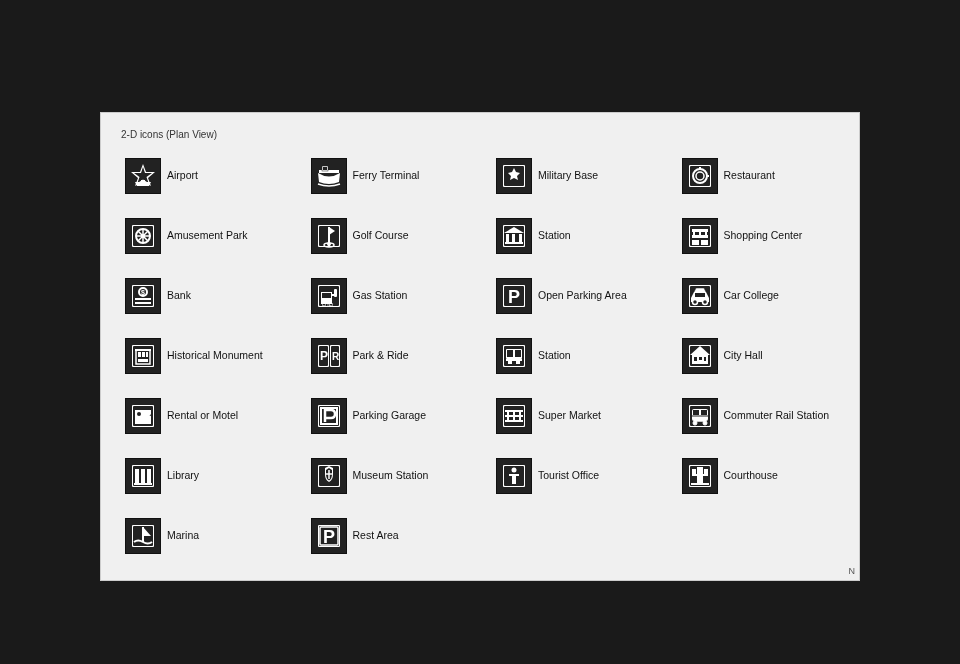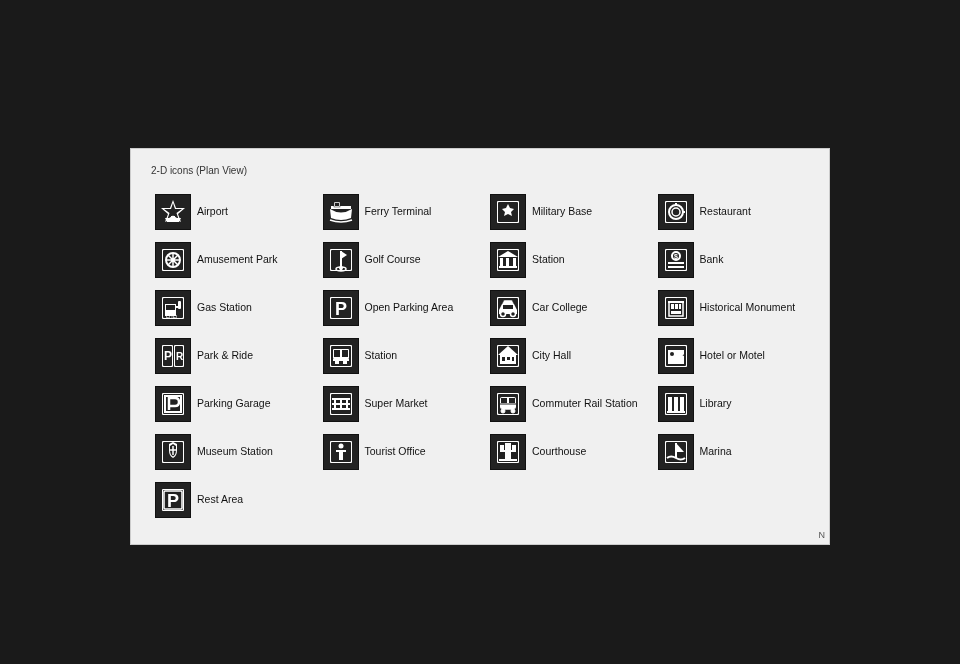--- a/index.html
+++ b/index.html
@@ -17,35 +17,35 @@
       width: 960px;
       height: 664px;
       display: flex;
       align-items: center;
       justify-content: center;
       position: relative;
     }
     .card {
       background: #f0f0f0;
       border: 1px solid #ccc;
-      width: 700px;
+      width: 760px;
       padding: 16px 8px 20px 20px;
       position: relative;
       margin-top: 28px;
     }
     .card-title {
       font-size: 10px;
       color: #333;
       margin-bottom: 12px;
       font-family: Arial, sans-serif;
     }
     .grid {
       display: grid;
       grid-template-columns: repeat(4, 1fr);
-      gap: 0;
+      gap: 12px;
     }
     .item {
       display: flex;
       align-items: center;
       padding: 6px 4px;
       gap: 6px;
     }
     .icon-box {
       width: 36px;
       height: 36px;
@@ -175,20 +175,36 @@
             <polygon points="14,5 24,11 4,11" fill="white"></polygon>
             <rect x="6" y="12" width="3" height="8" fill="white"></rect>
             <rect x="12" y="12" width="3" height="8" fill="white"></rect>
             <rect x="19" y="12" width="3" height="8" fill="white"></rect>
             <rect x="5" y="20" width="18" height="2" fill="white"></rect>
           </svg>
         </div>
         <span class="label">Station</span>
       </div>
 
+      <div class="item">
+        <div class="icon-box">
+          <svg viewBox="0 0 28 28" fill="white">
+            <rect x="3" y="3" width="22" height="22" rx="1" fill="white"></rect>
+            <rect x="4" y="4" width="20" height="20" rx="1" fill="#222"></rect>
+            <rect x="6" y="7" width="16" height="3" fill="white"></rect>
+            <rect x="6" y="13" width="16" height="3" fill="white"></rect>
+            <rect x="7" y="10" width="2" height="3" fill="white"></rect>
+            <rect x="13" y="10" width="2" height="3" fill="white"></rect>
+            <rect x="19" y="10" width="2" height="3" fill="white"></rect>
+            <rect x="6" y="18" width="7" height="5" fill="white"></rect>
+            <rect x="15" y="18" width="7" height="5" fill="white"></rect>
+          </svg>
+        </div>
+        <span class="label">Shopping Center</span>
+      </div>
 
       <div class="item">
         <div class="icon-box">
           <svg viewBox="0 0 28 28" fill="white">
             <rect x="3" y="3" width="22" height="22" rx="1" fill="white"></rect>
             <rect x="4" y="4" width="20" height="20" rx="1" fill="#222"></rect>
             <circle cx="14" cy="10" r="4" fill="none" stroke="white" stroke-width="2"></circle>
             <text x="12" y="13" font-size="7" fill="white" font-weight="bold">$</text>
             <rect x="6" y="16" width="16" height="2" fill="white"></rect>
             <rect x="6" y="20" width="16" height="2" fill="white"></rect>
@@ -307,21 +323,21 @@
             <rect x="3" y="3" width="22" height="22" rx="1" fill="white"></rect>
             <rect x="4" y="4" width="20" height="20" rx="1" fill="#222"></rect>
             <rect x="6" y="8" width="16" height="4" fill="white"></rect>
             <rect x="6" y="8" width="7" height="13" fill="white"></rect>
             <rect x="6" y="8" width="4" height="13" fill="white"></rect>
             <path d="M6,14 Q14,10 22,14 L22,22 L6,22 Z" fill="white"></path>
             <circle cx="10" cy="12" r="2" fill="#222"></circle>
             <rect x="12" y="8" width="10" height="6" rx="3" fill="white"></rect>
           </svg>
         </div>
-        <span class="label">Hotel or Motel</span>
+        <span class="label">Rental or Motel</span>
       </div>
 
       <div class="item">
         <div class="icon-box">
           <svg viewBox="0 0 28 28" fill="white">
             <rect x="3" y="3" width="22" height="22" rx="1" fill="white"></rect>
             <rect x="4" y="4" width="20" height="20" rx="1" fill="#222"></rect>
             <rect x="6" y="6" width="16" height="16" fill="none" stroke="white" stroke-width="2"></rect>
             <path d="M10,20 L10,8 L16,8 Q20,8 20,12 Q20,16 16,16 L10,16" fill="none" stroke="white" stroke-width="2.5"></path>
           </svg>

